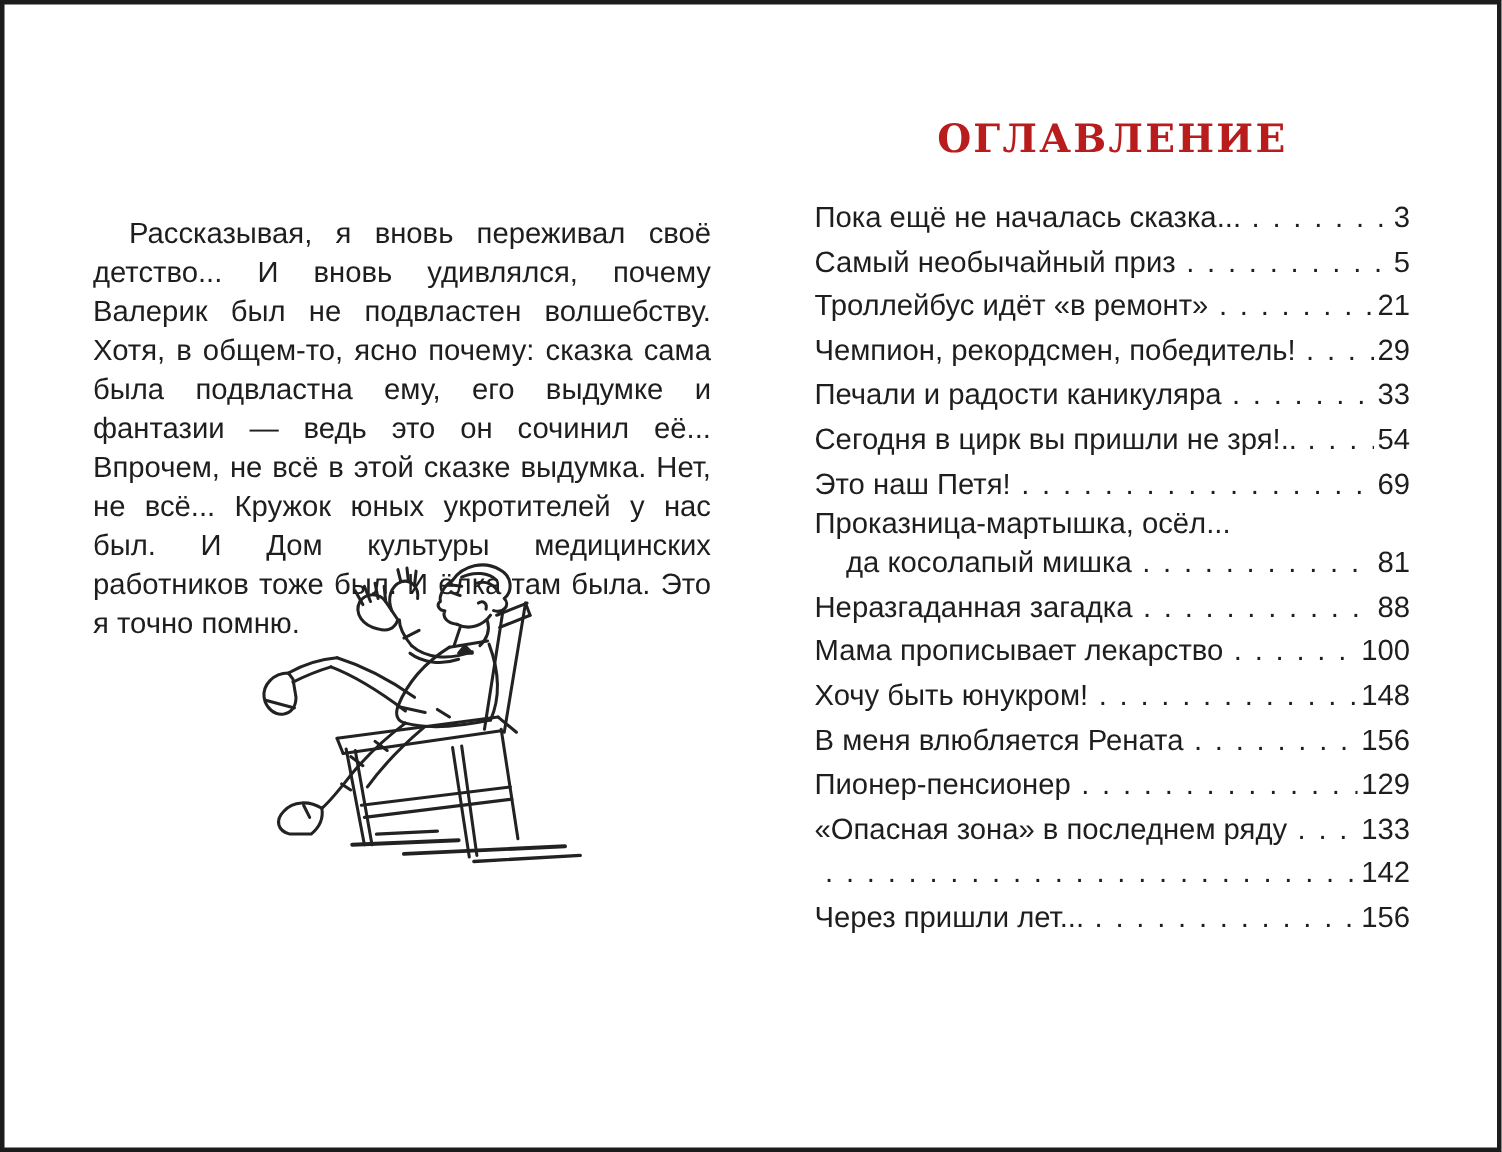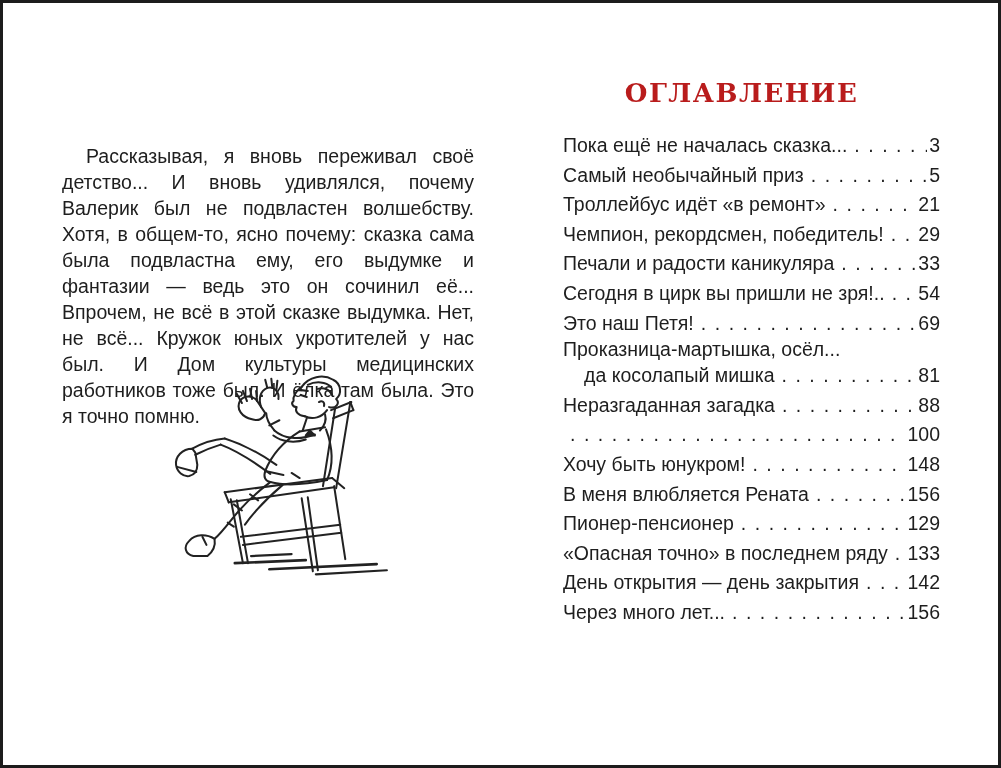--- a/index.html
+++ b/index.html
@@ -51,21 +51,20 @@
     text-align: center;
     font-family: "DejaVu Serif", serif;
     font-weight: bold;
     font-size: 26px;
     line-height: 30px;
     letter-spacing: 1.5px;
     color: #b91c1c;
   }
   .toc {
     margin-top: 23px;
-    margin-left: 20px;
   }
   .toc-row {
     display: flex;
     align-items: baseline;
     height: 29.6px;
     line-height: 29.6px;
     font-size: 19.5px;
     color: #1e1e1e;
     white-space: nowrap;
   }
@@ -233,20 +232,21 @@
       <span class="p">81</span>
     </div>
 
     <div class="toc-row">
       <span class="t">Неразгаданная загадка</span>
       <span class="dots"></span>
       <span class="p">88</span>
     </div>
 
     <div class="toc-row">
+      <span class="t">Мама прописывает лекарство</span>
       <span class="dots"></span>
       <span class="p">100</span>
     </div>
 
     <div class="toc-row">
       <span class="t">Хочу быть юнукром!</span>
       <span class="dots"></span>
       <span class="p">148</span>
     </div>
 
@@ -256,31 +256,30 @@
       <span class="p">156</span>
     </div>
 
     <div class="toc-row">
       <span class="t">Пионер-пенсионер</span>
       <span class="dots"></span>
       <span class="p">129</span>
     </div>
 
     <div class="toc-row">
-      <span class="t">«Опасная точно» в последнем ряду</span>
+      <span class="t">«Опасная зона» в последнем ряду</span>
       <span class="dots"></span>
       <span class="p">133</span>
     </div>
 
     <div class="toc-row">
-      <span class="t">День открытия — день закрытия</span>
       <span class="dots"></span>
       <span class="p">142</span>
     </div>
 
     <div class="toc-row">
-      <span class="t">Через много лет...</span>
+      <span class="t">Через пришли лет...</span>
       <span class="dots"></span>
       <span class="p">156</span>
     </div>
 
   </div>
 </div>
 
 </body></html>

